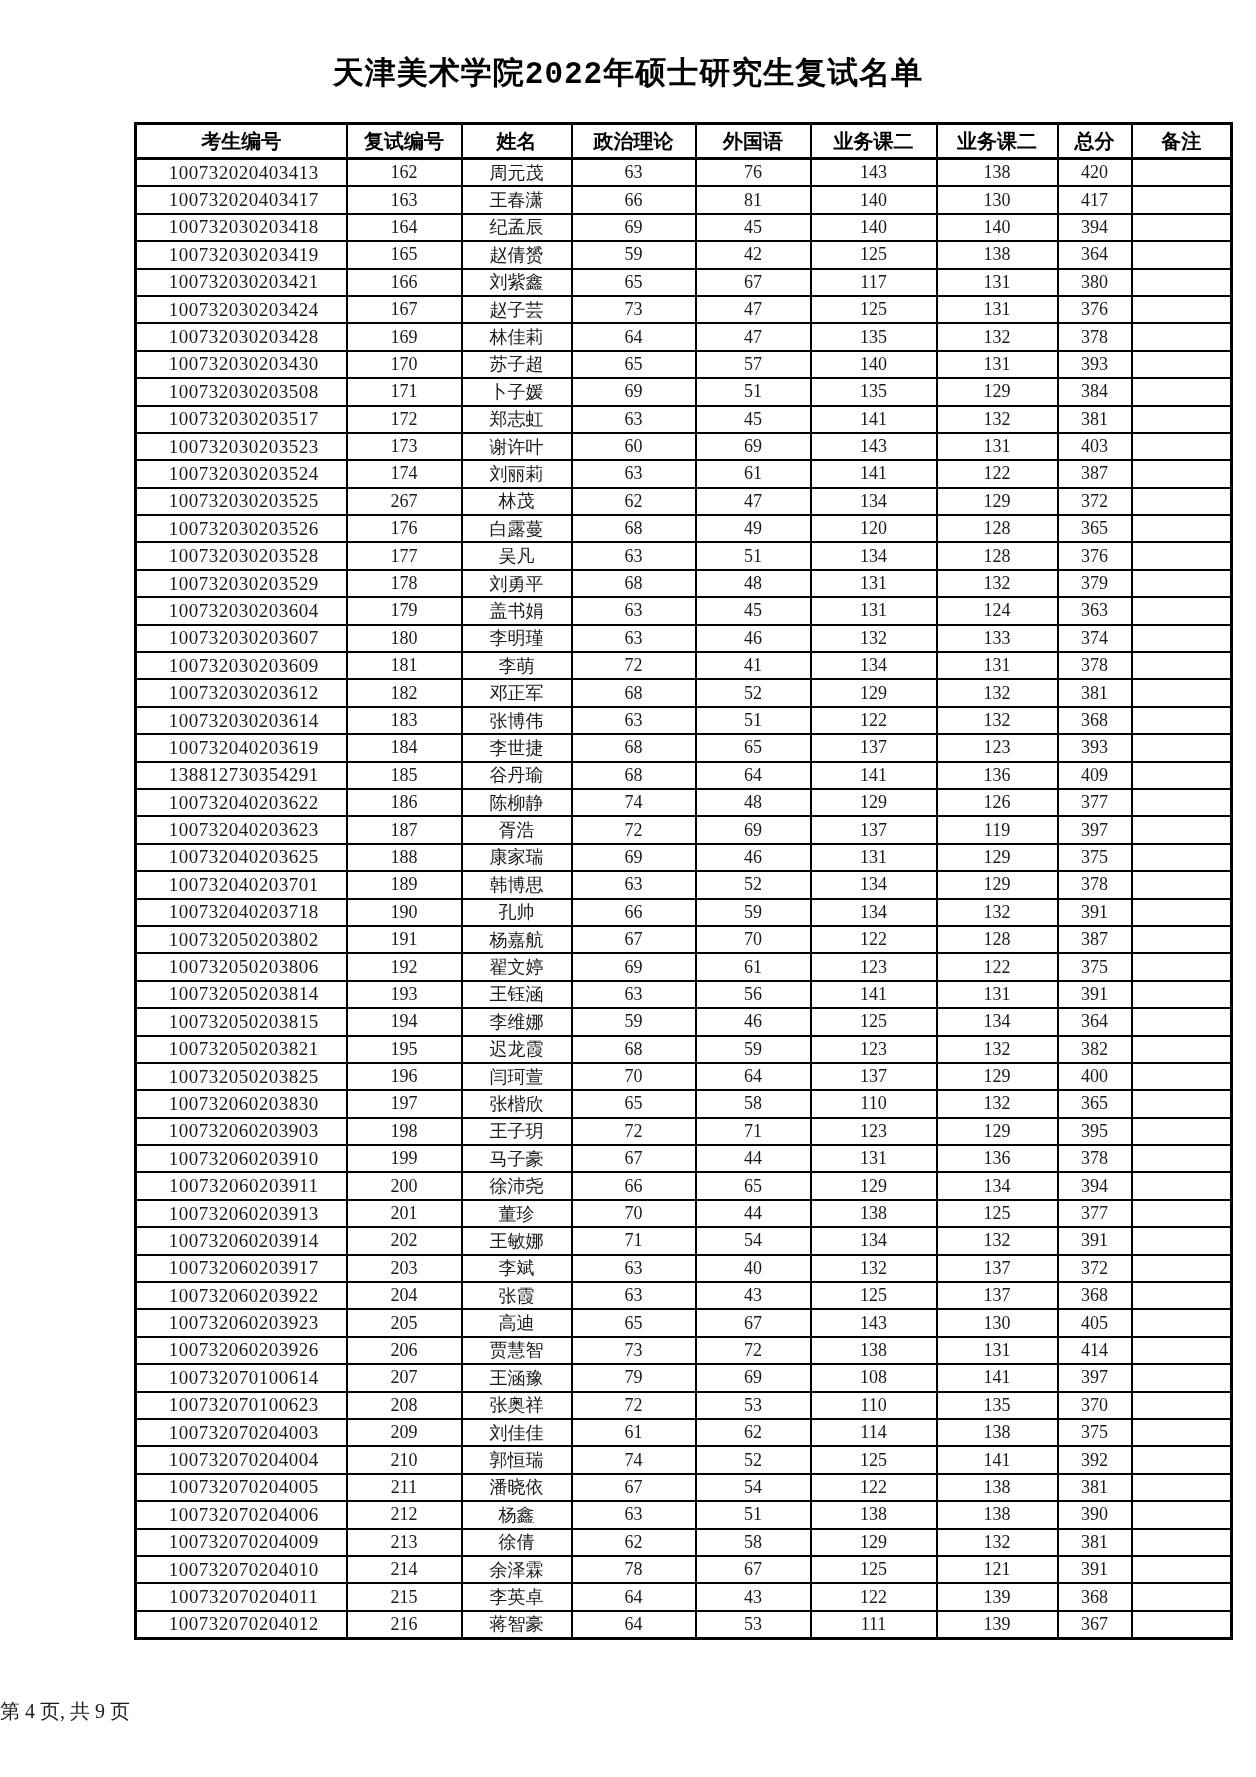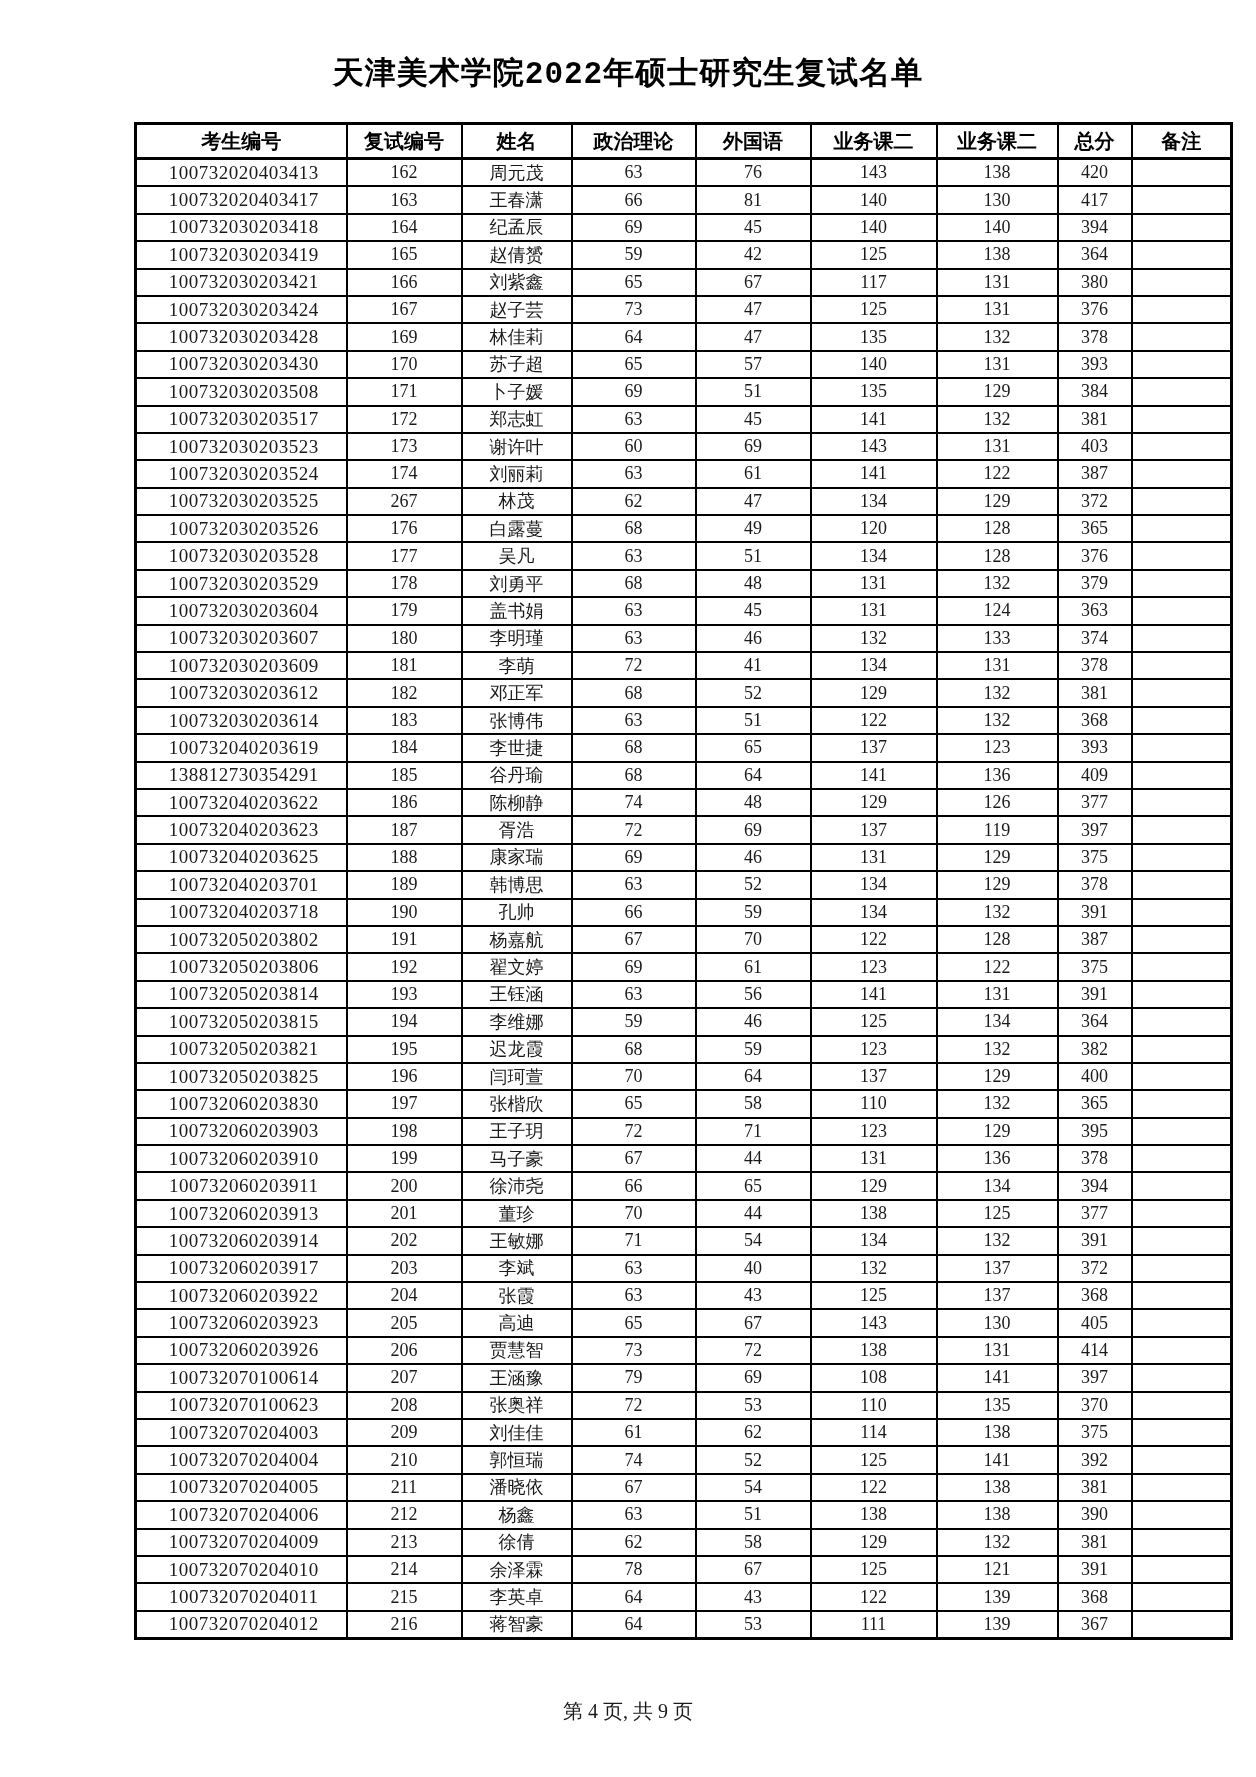--- a/index.html
+++ b/index.html
@@ -63,21 +63,21 @@
     letter-spacing: 0.5px;
   }
   table.roster td.c-name {
     font-size: 18px;
   }
   .page-footer {
     position: absolute;
     top: 1698px;
     left: 0;
     width: 1256px;
-    text-align: center;
+    text-align: left;
     font-size: 20px;
     color: #1a1a1a;
   }
 </style>
 </head>
 <body>
 
 <div class="doc-title">天津美术学院2022年硕士研究生复试名单</div>
 
 <table class="roster">

